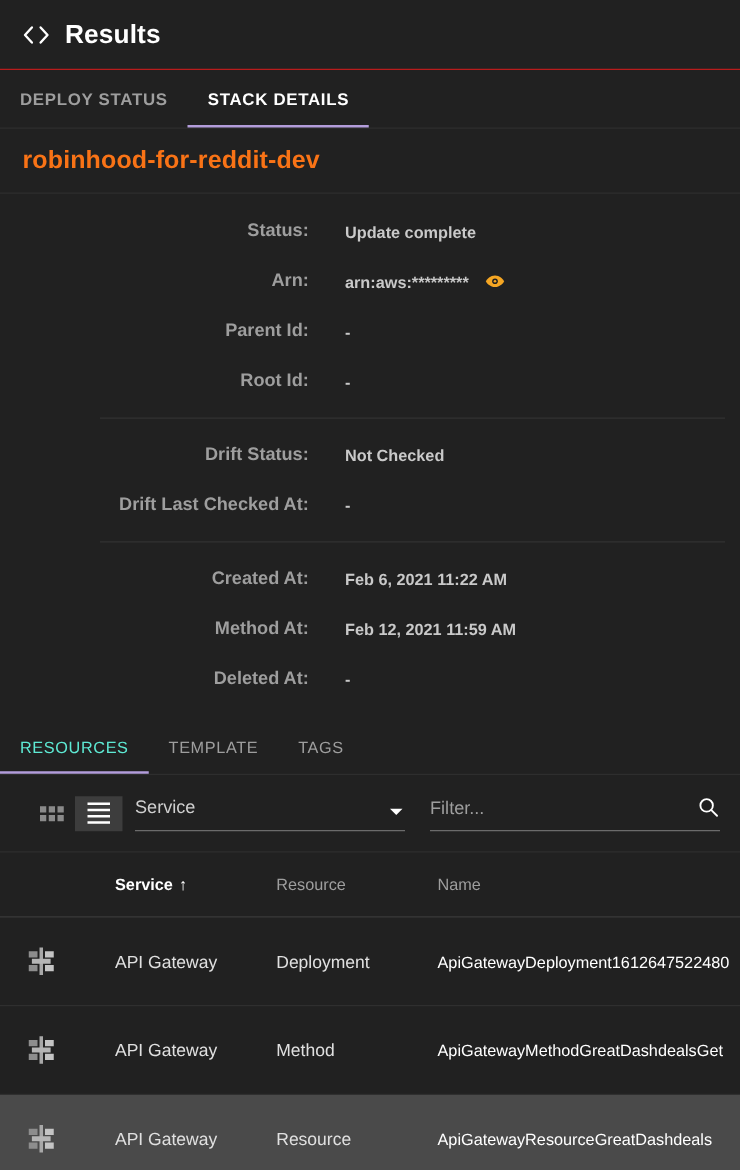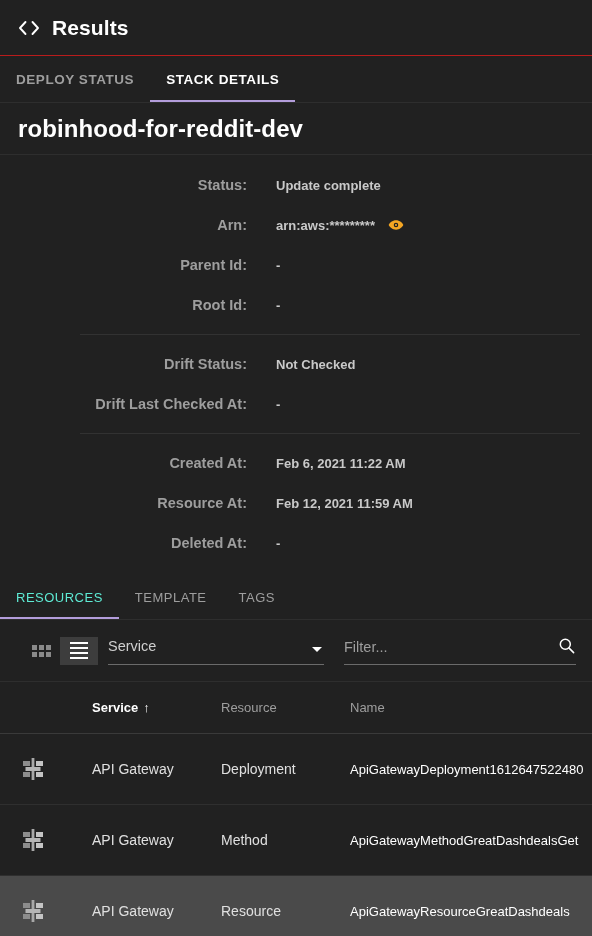--- a/index.html
+++ b/index.html
@@ -82,23 +82,23 @@
   
   .stack-name-row {
     height: 52px;
     min-height: 52px;
     display: flex;
     align-items: center;
     padding-left: 18px;
     border-bottom: 1px solid #2e2e2e;
   }
   .stack-name {
-    font-size: 24px;
+    font-size: 20px;
     font-weight: bold;
-    color: #ffffff;
+    color: #f97316;
     letter-spacing: .1px;
   }
 
   
   .details {
     padding-top: 10px;
   }
   .drow {
     display: flex;
     align-items: center;
@@ -348,21 +348,21 @@
     <div class="dsep"></div>
 
     <div class="drow">
       <div class="dlabel">Created At:</div>
       <div class="dvalue">
         <span>Feb 6, 2021 11:22 AM</span>
       </div>
     </div>
 
     <div class="drow">
-      <div class="dlabel">Resource At:</div>
+      <div class="dlabel">Method At:</div>
       <div class="dvalue">
         <span>Feb 12, 2021 11:59 AM</span>
       </div>
     </div>
 
     <div class="drow">
       <div class="dlabel">Deleted At:</div>
       <div class="dvalue">
         <span>-</span>
       </div>

